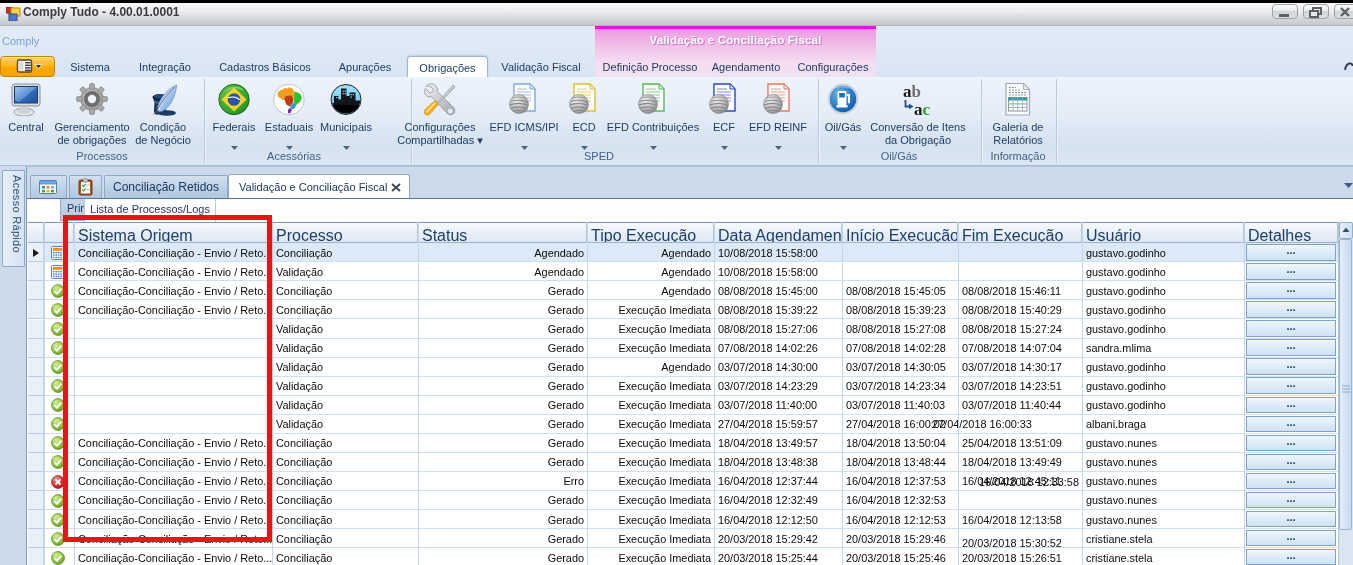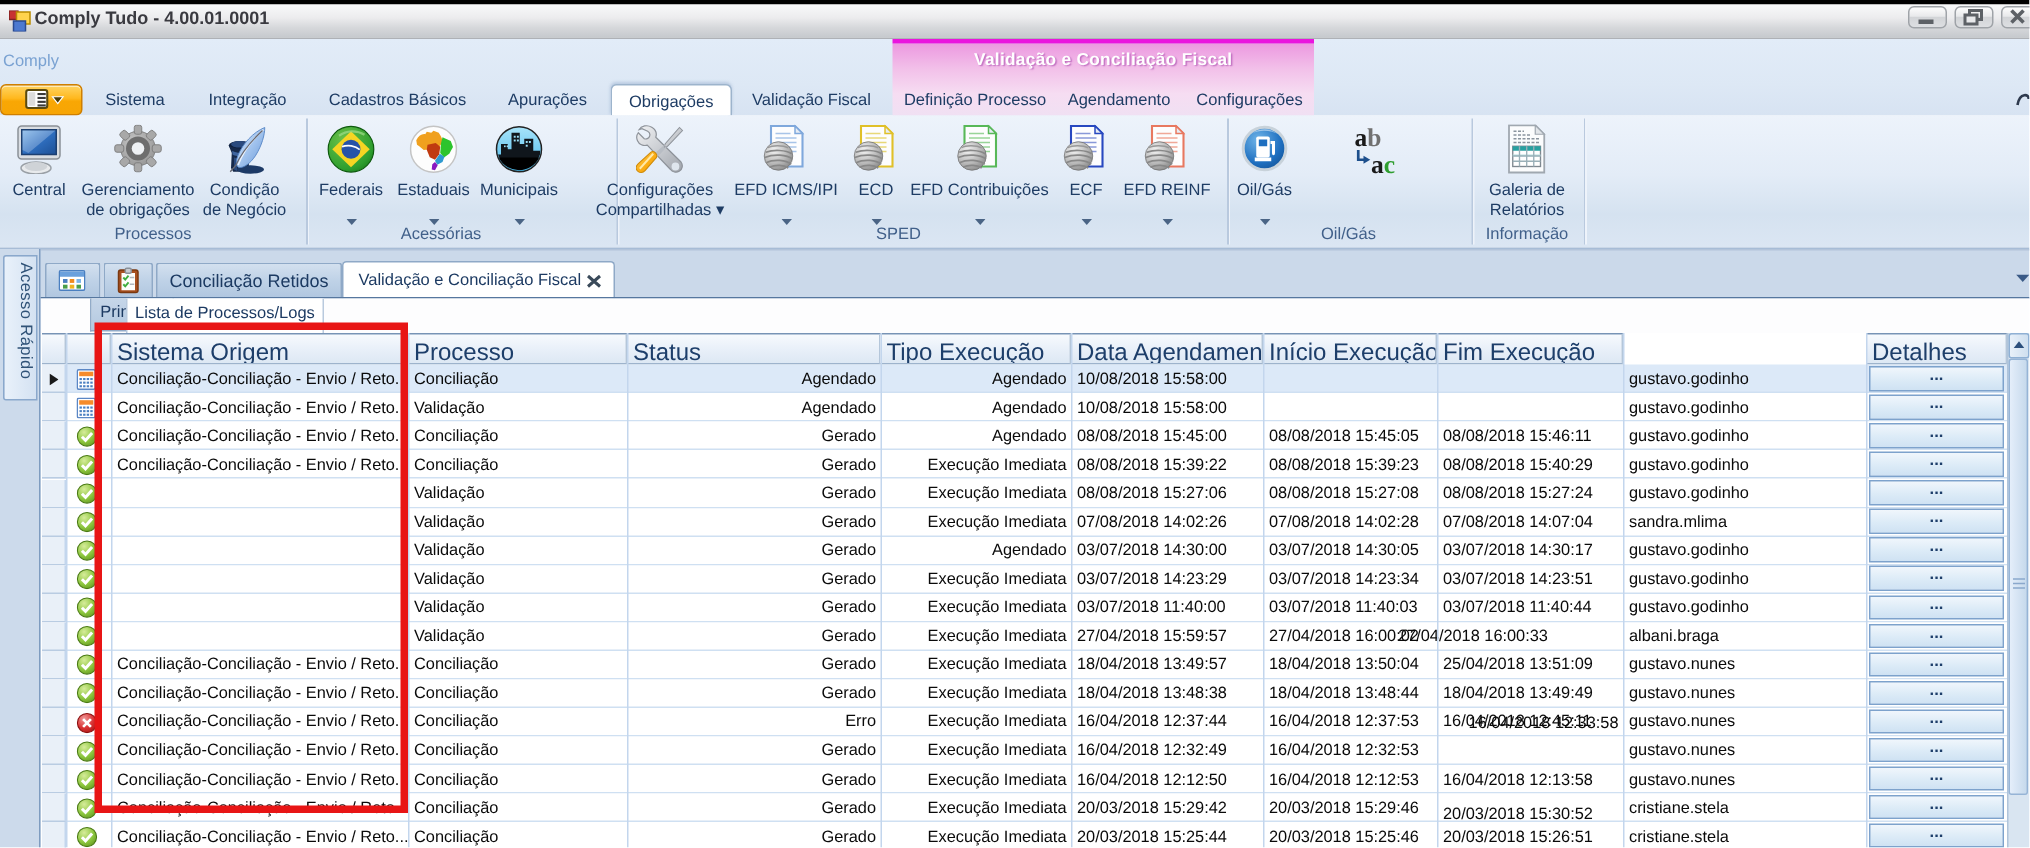--- a/index.html
+++ b/index.html
@@ -444,20 +444,21 @@
       <path d="M0 0 L7 0 L3.5 4 Z" fill="#4a6485"></path>
     </svg>
 <svg class="abs ricon" style="left:902px" width="32" height="33" viewBox="0 0 32 33">
       <g font-family="Liberation Serif,serif" font-weight="bold" font-size="17">
         <text x="1" y="14"><tspan fill="#1a1a1a">a</tspan><tspan fill="#707070">b</tspan></text>
         <text x="12" y="32"><tspan fill="#1a1a1a">a</tspan><tspan fill="#2f9e2f">c</tspan></text>
       </g>
 <path d="M3.5 17 L3.5 23.5 L8 23.5" stroke="#1d4f8c" stroke-width="1.8" fill="none"></path>
 <path d="M7 20.8 L7 26.2 L11.5 23.5 Z" fill="#1d4f8c"></path>
     </svg>
+<div class="abs riclabel" style="left:843px;width:150px">Conversão de Itens<br>da Obrigação</div>
 <div class="abs rgroup" style="left:839px;width:120px">Oil/Gás</div>
 <div class="abs rsep" style="left:981px"></div>
 <svg class="abs ricon" style="left:1002px" width="32" height="33" viewBox="0 0 32 33">
       <path d="M4 0.5 L21.5 0.5 L27.5 6.5 L27.5 32 L4 32 Z" fill="#fbfcfd" stroke="#a0a8b0" stroke-width="1.2"></path>
 <path d="M21.5 0.5 L21.5 6.5 L27.5 6.5 Z" fill="#e2e6ea" stroke="#a0a8b0" stroke-width="0.8"></path>
 <g stroke="#8a949e" stroke-width="1" stroke-dasharray="2 1">
         <path d="M7 4.5 L14 4.5"></path>
         <path d="M7 7 L19 7"></path>
         <path d="M7 9.5 L24.5 9.5"></path>
         <path d="M7 12 L24.5 12"></path>
@@ -519,20 +520,21 @@
 <div class="abs" id="sidetext">Acesso Rápido</div>
 <div class="abs hdr" style="left:28px;width:16px"></div>
 <div class="abs hdr" style="left:44px;width:30px"></div>
 <div class="abs hdr" style="left:74px;width:198px">Sistema Origem</div>
 <div class="abs hdr" style="left:272px;width:146px">Processo</div>
 <div class="abs hdr" style="left:418px;width:169px">Status</div>
 <div class="abs hdr" style="left:587px;width:127px">Tipo Execução</div>
 <div class="abs hdr" style="left:714px;width:128px">Data Agendamento</div>
 <div class="abs hdr" style="left:842px;width:116px">Início Execução</div>
 <div class="abs hdr" style="left:958px;width:124px">Fim Execução</div>
+<div class="abs hdr" style="left:1082px;width:162px">Usuário</div>
 <div class="abs hdr" style="left:1244px;width:94px">Detalhes</div>
 <div class="abs" style="left:28px;top:243.30px;width:1310px;height:19.05px;border-bottom:1px solid #cfe0f2;background:#dce9f8"></div>
 <div class="abs" style="left:28px;top:243.30px;width:16px;height:19.05px;background:#e9f0f8;border-right:1px solid #c3d6ed;border-bottom:1px solid #b9cce2"></div>
 <svg class="abs" style="left:33px;top:248.80px" width="6" height="8">
       <path d="M0 0 L6 4 L0 8 Z" fill="#1a1a1a"></path>
     </svg>
 <div class="abs" style="left:51px;top:245.90px;width:14px;height:14px"><svg width="13" height="14" viewBox="0 0 13 14">
 <rect x="0.5" y="0.5" width="12" height="13" rx="1" fill="#fff" stroke="#5b87c5"></rect>
 <rect x="1.8" y="1.8" width="9.4" height="3" fill="#f68b2a"></rect>
 <g fill="#4a7fc1">

